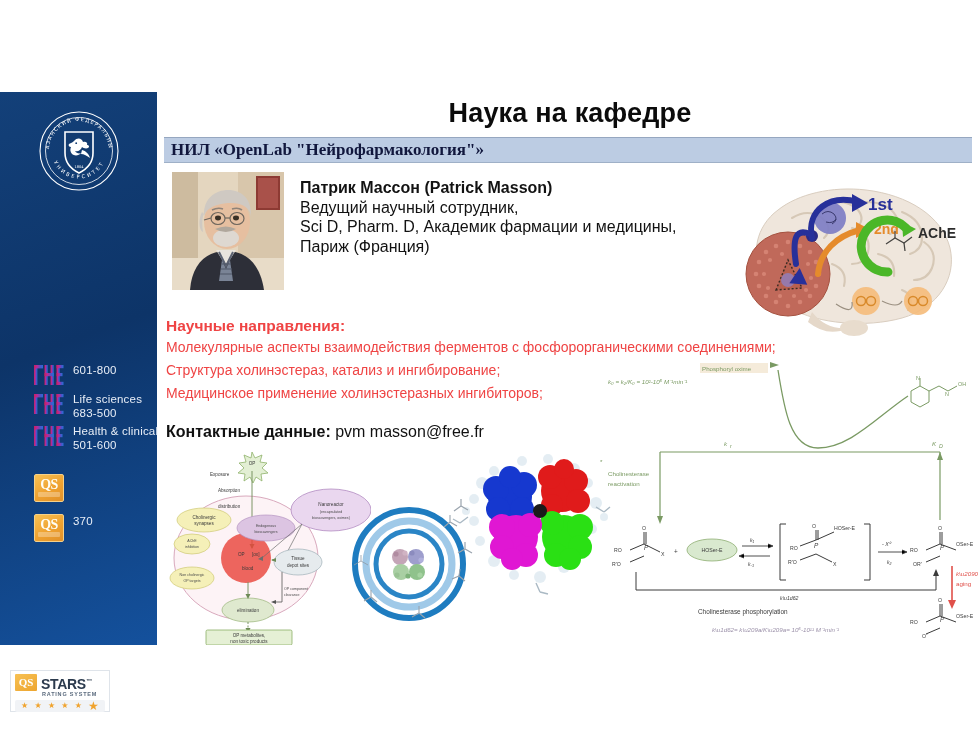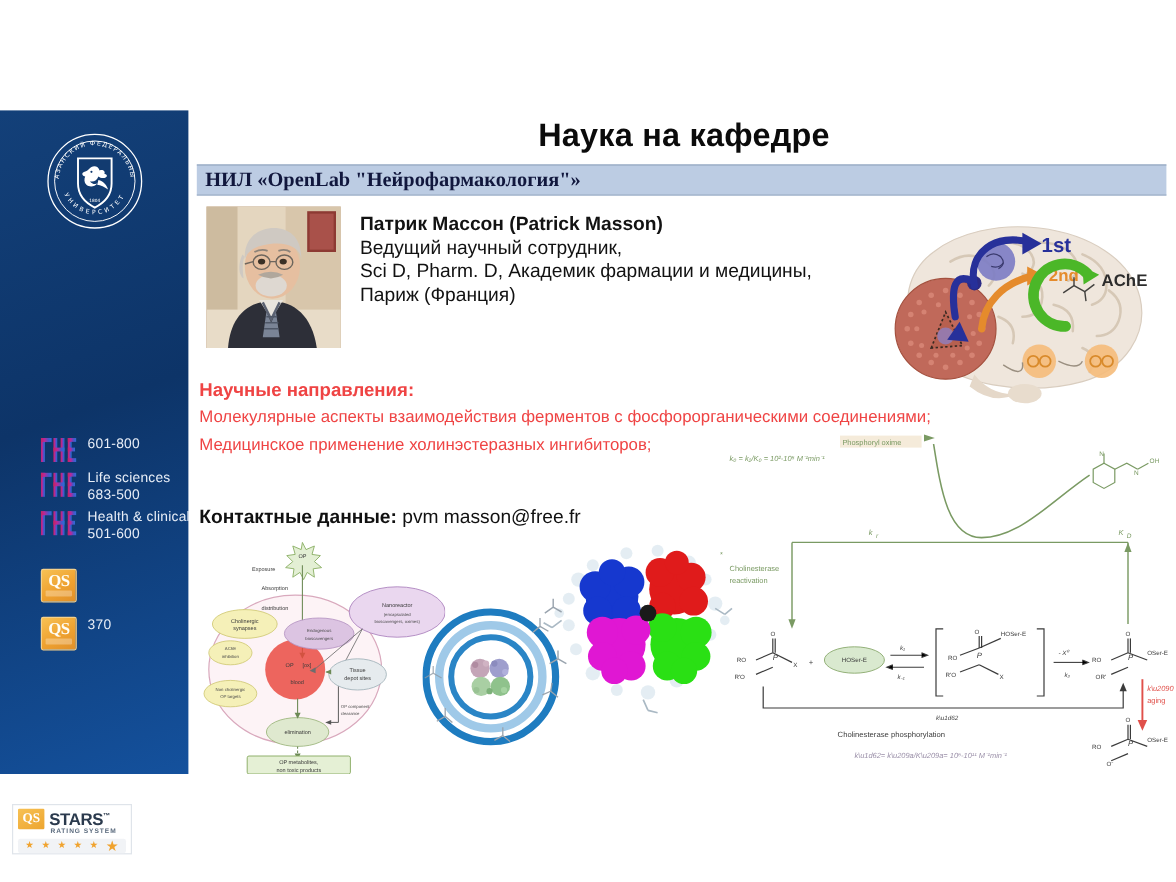--- a/index.html
+++ b/index.html
@@ -327,20 +327,21 @@
   <div class="person">
     <div class="nm">Патрик Массон (Patrick Masson)</div>
     <div>Ведущий научный сотрудник,</div>
     <div>Sci D, Pharm. D, Академик фармации и медицины,</div>
     <div>Париж (Франция)</div>
   </div>
 
   <div class="directions">
     <div class="hd">Научные направления:</div>
     <div class="ln">Молекулярные аспекты взаимодействия ферментов с фосфорорганическими соединениями;</div>
+    <div class="ln">Структура холинэстераз, катализ и ингибирование;</div>
     <div class="ln">Медицинское применение холинэстеразных ингибиторов;</div>
   </div>
 
   <div class="contact">
     <span class="ck">Контактные  данные:</span>
     <span class="cm">pvm masson@free.fr</span>
   </div>
 
   <div class="brain-wrap">
     <svg width="250" height="175" viewBox="0 0 250 175">

